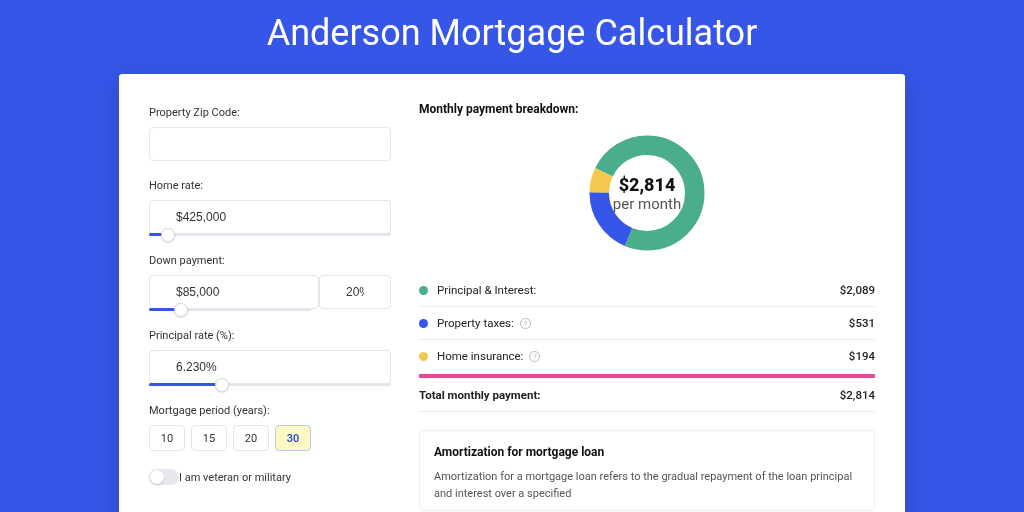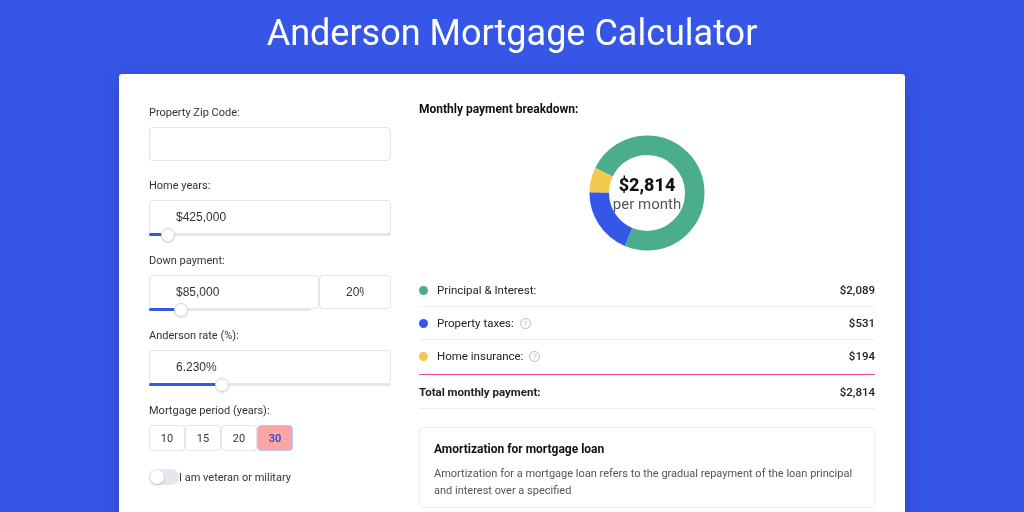--- a/index.html
+++ b/index.html
@@ -71,33 +71,33 @@
     width: 14px; height: 14px;
     background: #fff;
     border: 1px solid #d5d5dd;
     border-radius: 50%;
     transform: translate(-50%, -50%);
     box-shadow: 0 1px 2px rgba(0,0,0,0.12);
   }
 
   .field-group { margin-bottom: 18px; }
 
-  .period-btns { display: flex; }
+  .period-btns { display: flex; gap: 6px; }
   .period-btn {
     width: 36px; height: 26px;
     border: 1px solid #e4e4e9;
     border-radius: 4px;
     background: #fff;
     font-size: 11px;
     color: #333;
     display: flex; align-items: center; justify-content: center;
     cursor: pointer;
   }
   .period-btn.selected {
-    background: #fca5a5;
+    background: #fef9c3;
     border-color: #b9c8f5;
     color: #2b4bd6;
     font-weight: 600;
   }
 
   .toggle-row { display: flex; align-items: center; gap: 0; margin-top: 18px; }
   .toggle {
     width: 30px; height: 16px;
     background: #e6e6ec;
     border-radius: 10px;
@@ -150,21 +150,21 @@
     color: #222;
   }
   .break-row:last-of-type { border-bottom: none; }
   .dot {
     width: 9px; height: 9px; border-radius: 50%;
     margin-right: 9px;
     flex: 0 0 9px;
   }
   .break-label { flex: 1; display: flex; align-items: center; gap: 6px; }
   .break-value { font-weight: 500; }
-  .total-row { font-weight: 700; border-top: 1px solid #ec4899; margin-top: 2px; padding-top: 10px; }
+  .total-row { font-weight: 700; border-top: 4px solid #ec4899; margin-top: 2px; padding-top: 10px; }
   .total-row .break-label { margin-left: 0; }
   .info-icon {
     width: 11px; height: 11px;
     border: 1px solid #bbb;
     border-radius: 50%;
     color: #bbb;
     font-size: 8px;
     display: inline-flex;
     align-items: center; justify-content: center;
   }
@@ -186,42 +186,42 @@
 <div class="card">
 
   <div class="left-col">
 
     <div class="field-group">
       <div class="field-label">Property Zip Code:</div>
       <input class="text-input" value="" style="">
     </div>
 
     <div class="field-group">
-      <div class="field-label">Home years:</div>
+      <div class="field-label">Home rate:</div>
       <input class="text-input" value="$425,000" style="">
       <div class="slider-track">
         <div class="slider-fill" style="width: 8%;"></div>
         <div class="slider-thumb" style="left: 8%;"></div>
       </div>
     </div>
 
     <div class="field-group">
       <div class="field-label">Down payment:</div>
       <div class="input-row">
         <input class="text-input" value="$85,000" style="">
         <input class="text-input" value="20%" style="">
       </div>
       <div class="slider-track" style="width: calc(100% - 80px);">
         <div class="slider-fill" style="width: 20%;"></div>
         <div class="slider-thumb" style="left: 20%;"></div>
       </div>
     </div>
 
     <div class="field-group">
-      <div class="field-label">Anderson rate (%):</div>
+      <div class="field-label">Principal rate (%):</div>
       <input class="text-input" value="6.230%" style="">
       <div class="slider-track">
         <div class="slider-fill" style="width: 30%;"></div>
         <div class="slider-thumb" style="left: 30%;"></div>
       </div>
     </div>
 
     <div class="field-group">
       <div class="field-label">Mortgage period (years):</div>
       <div class="period-btns" id="period-btns">

